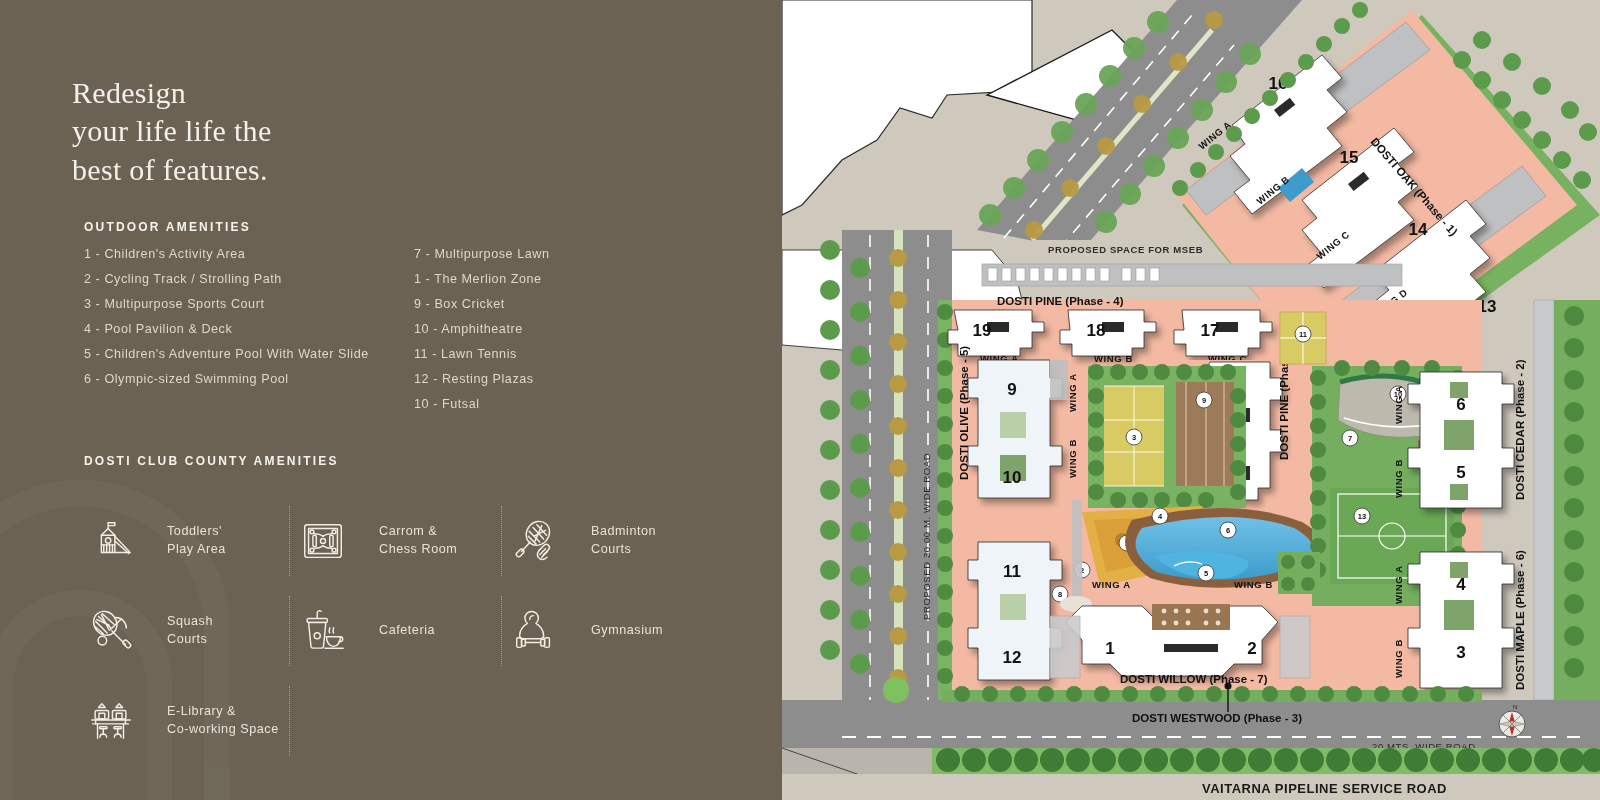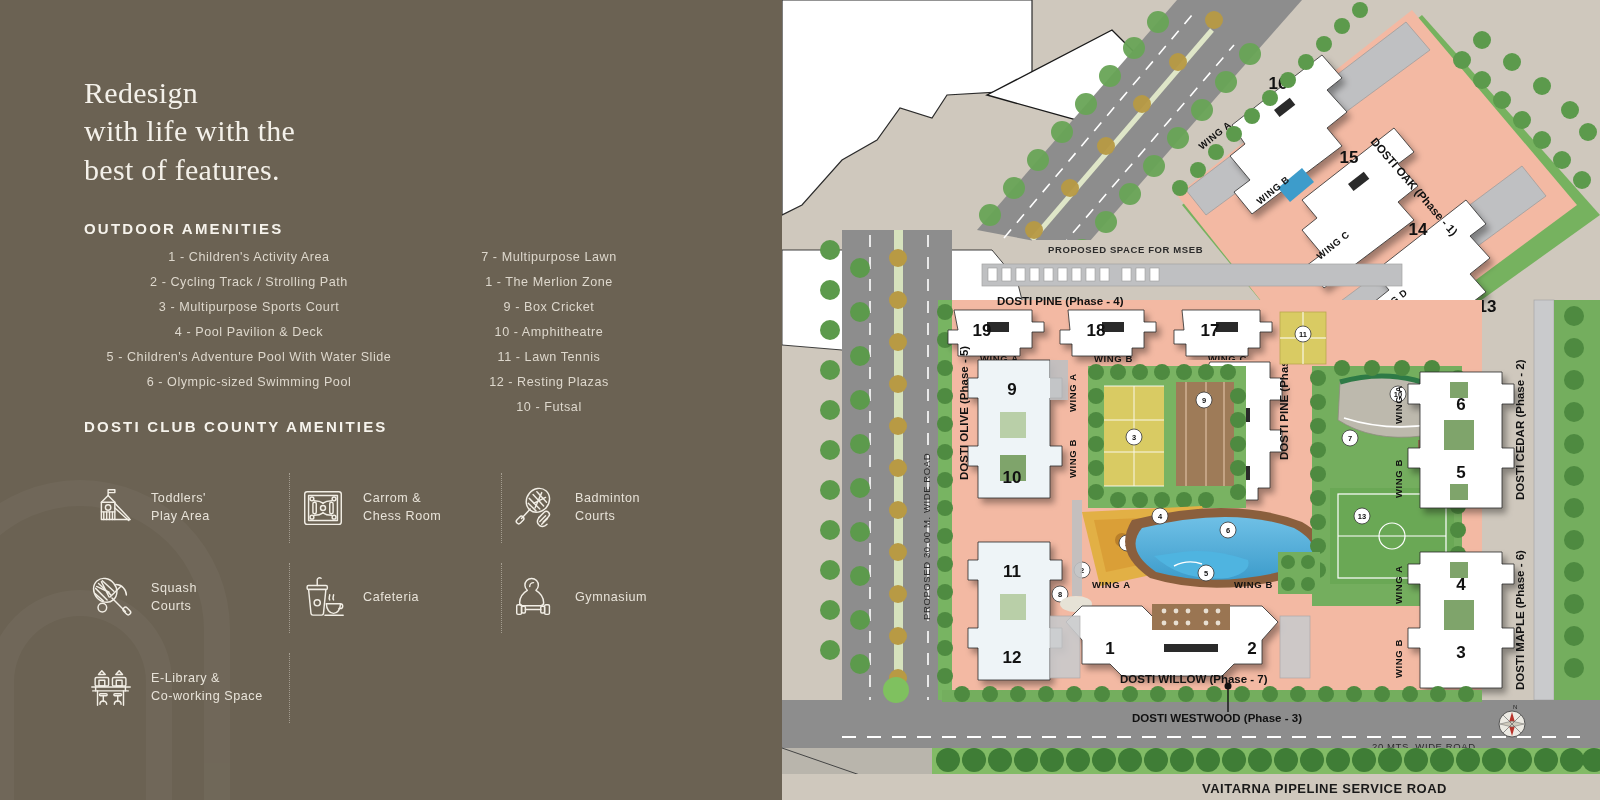--- a/index.html
+++ b/index.html
@@ -26,53 +26,53 @@
   }
   .arch-watermark .arc{
     position:absolute;
     border:26px solid rgba(255,255,255,0.035);
     border-bottom:none;
   }
   .arc1{ left:0; bottom:0; width:300px; height:360px; border-radius:150px 150px 0 0; }
   .arc2{ left:58px; bottom:0; width:184px; height:250px; border-radius:92px 92px 0 0; }
 
   .headline{
-    position:absolute; left:84px; top:74px;
+    position:absolute; left:72px; top:74px;
     font-family:"Liberation Serif", serif;
     color:#f4f1ea;
     font-size:30px;
     line-height:1.28;
     letter-spacing:0.3px;
   }
   .headline .l{ display:block; white-space:nowrap; }
 
   .sec-title{
-    font-size:15px;
+    font-size:12px;
     letter-spacing:2.2px;
     font-weight:bold;
     color:#f6f3ec;
   }
 
   #outdoor-block{ position:absolute; left:84px; top:220px; width:620px; }
   #outdoor-block .sec-title{ margin-bottom:14px; }
   .od-cols{ display:flex; }
-  .od-col{ display:flex; flex-direction:column;text-align:center; }
+  .od-col{ display:flex; flex-direction:column; }
   .od-col.c1{ width:330px; }
   .od-col.c2{ width:270px; }
   .od-item{
     font-size:12.6px;
     letter-spacing:0.55px;
     color:#ded8cd;
     line-height:1;
     margin-bottom:12.4px;
     white-space:nowrap;
   }
 
   #club-block{ position:absolute; left:84px; top:418px; width:660px; }
-  #club-block .sec-title{ margin-bottom:28px; }
+  #club-block .sec-title{ margin-bottom:28px;margin-top:36px; }
   .club-grid{
     display:grid;
     grid-template-columns:212px 212px 236px;
     grid-template-rows:90px 90px 90px;
   }
   .club-cell{
     position:relative;
     display:flex; align-items:center; gap:13px;
     padding-right:8px;
   }
@@ -81,20 +81,21 @@
     position:absolute; right:6px; top:10px; bottom:10px;
     border-right:1px dotted rgba(235,230,220,0.45);
   }
   .club-ico{ flex:0 0 54px; width:54px; height:54px; display:flex; align-items:center; justify-content:center; }
   .club-ico svg{ width:50px; height:50px; display:block; }
   .club-label{
     font-size:12.6px;
     letter-spacing:0.55px;
     line-height:1.42;
     color:#e8e3d9;
+    margin-left:16px;
   }
 
   
   .map-panel{
     position:relative;
     width:818px; height:800px;
     flex:0 0 818px;
     background:#cfc8bd;
     overflow:hidden;
   }
@@ -113,21 +114,21 @@
 
   <div class="left-panel">
 
     <div class="arch-watermark">
       <div class="arc arc1"></div>
       <div class="arc arc2"></div>
     </div>
 
     <div class="headline">
       <span class="l">Redesign</span>
-      <span class="l">with life with the</span>
+      <span class="l">your life life the</span>
       <span class="l">best of features.</span>
     </div>
 
     <div id="outdoor-block">
       <div class="sec-title">OUTDOOR AMENITIES</div>
       <div class="od-cols">
         <div class="od-col c1">
           <div class="od-item">1 - Children's Activity Area</div>
           <div class="od-item">2 - Cycling Track / Strolling Path</div>
           <div class="od-item">3 - Multipurpose Sports Court</div>

